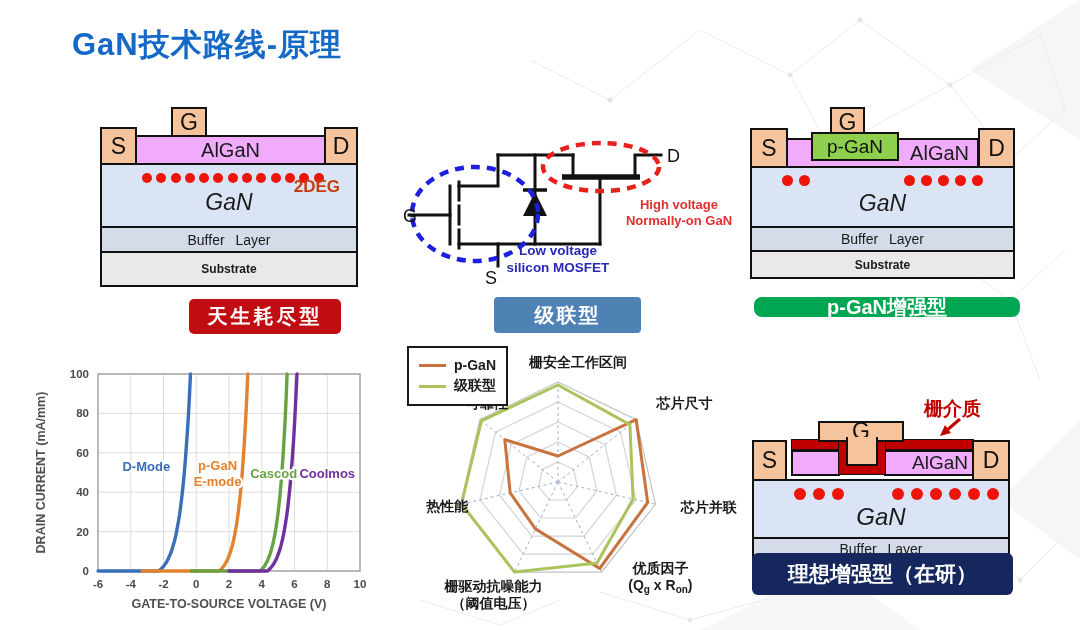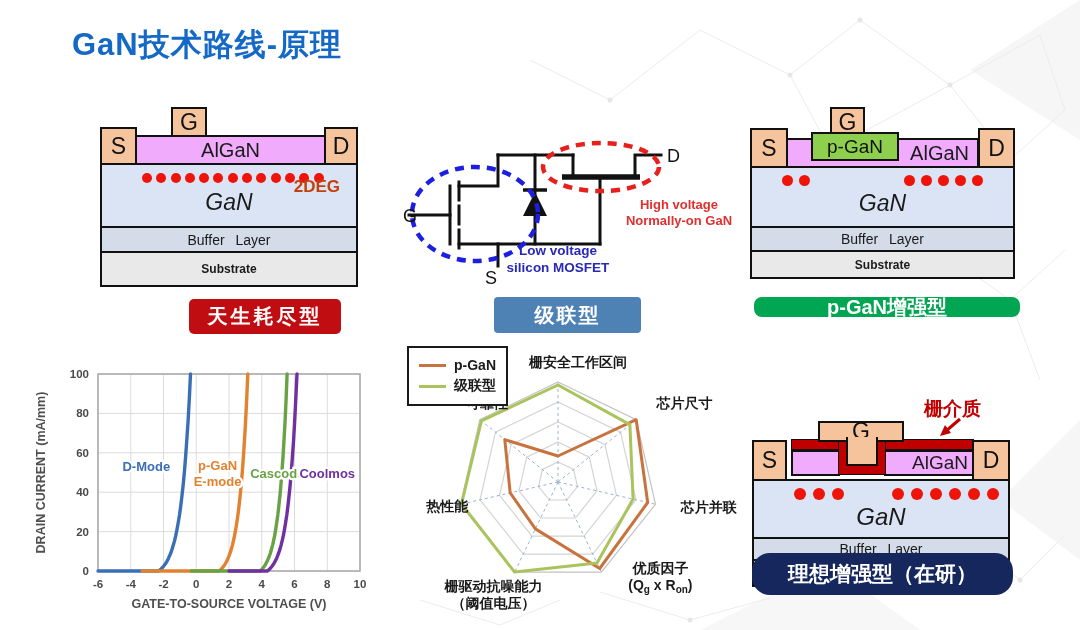--- a/index.html
+++ b/index.html
@@ -28,21 +28,21 @@
   .dot12{width:12px;height:12px;margin-right:7px;}
   .deg{position:absolute;right:16px;top:12px;color:#c2410c;font-weight:bold;font-size:17px;}
   .pgan-cap{position:absolute;background:#8ed04e;border:2.5px solid #111;box-sizing:border-box;
             display:flex;align-items:center;justify-content:center;font-size:19px;color:#111;z-index:4;}
   .redpart{position:absolute;background:#c00000;border:1.5px solid #111;box-sizing:border-box;}
   .badge{position:absolute;display:flex;align-items:center;justify-content:center;color:#fff;
          font-weight:bold;z-index:2;}
   .badge-red{background:#c00d12;border-radius:5px;font-size:20px;letter-spacing:3px;}
   .badge-blue{background:#4e81b4;border-radius:4px;font-size:20px;letter-spacing:2px;}
   .badge-green{background:#00a651;border-radius:8px;font-size:20px;}
-  .badge-navy{background:#16275e;border-radius:18px;font-size:21px;}
+  .badge-navy{background:#16275e;border-radius:6px;font-size:21px;}
   .dielectric-label{position:absolute;color:#c00000;font-weight:bold;font-size:19px;z-index:5;}
   
   #iv-chart{position:absolute;left:30px;top:358px;width:355px;height:268px;z-index:2;}
   #radar{position:absolute;left:393px;top:340px;width:335px;height:295px;z-index:2;}
   .radar-label{position:absolute;transform:translate(-50%,-50%);font-size:14px;font-weight:bold;
                color:#1a1a1a;text-align:center;white-space:nowrap;line-height:17px;margin-left:20px;}
   .radar-label sub{font-size:10px;}
   #radar-legend{position:absolute;left:14px;top:6px;border:2px solid #1a1a1a;background:#fff;
                 padding:5px 10px;z-index:3;}
   .leg-row{display:flex;align-items:center;margin:4px 0;}

